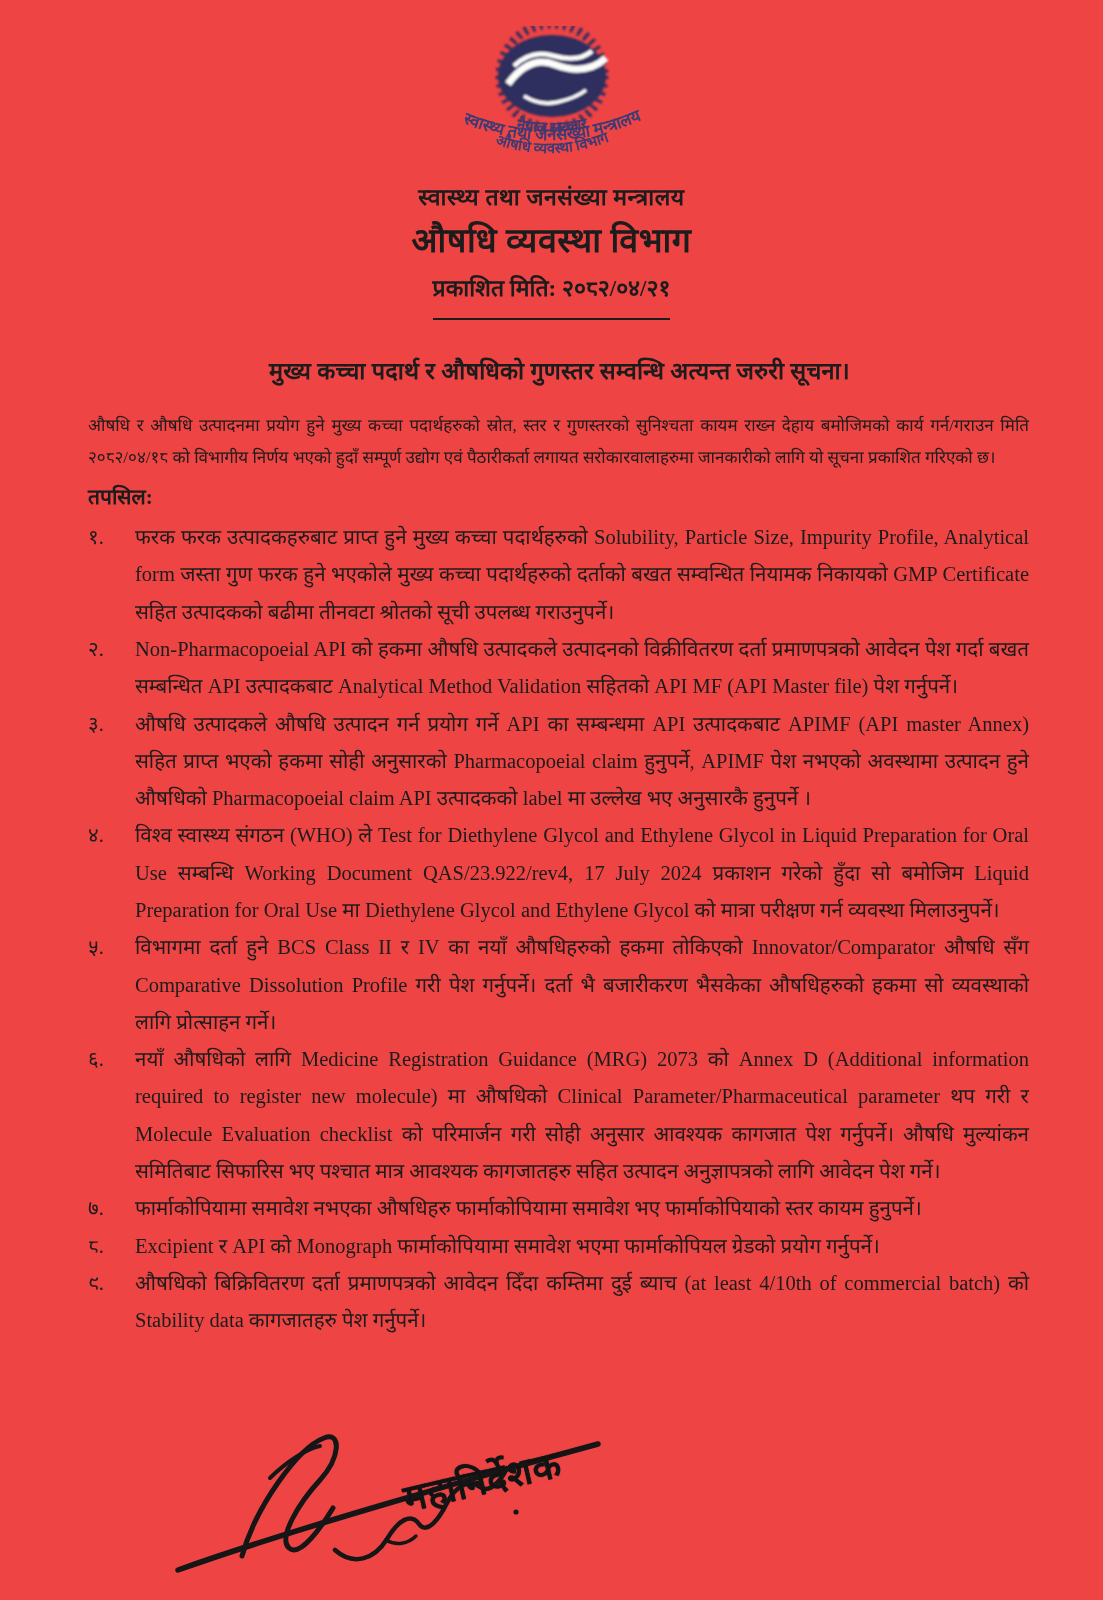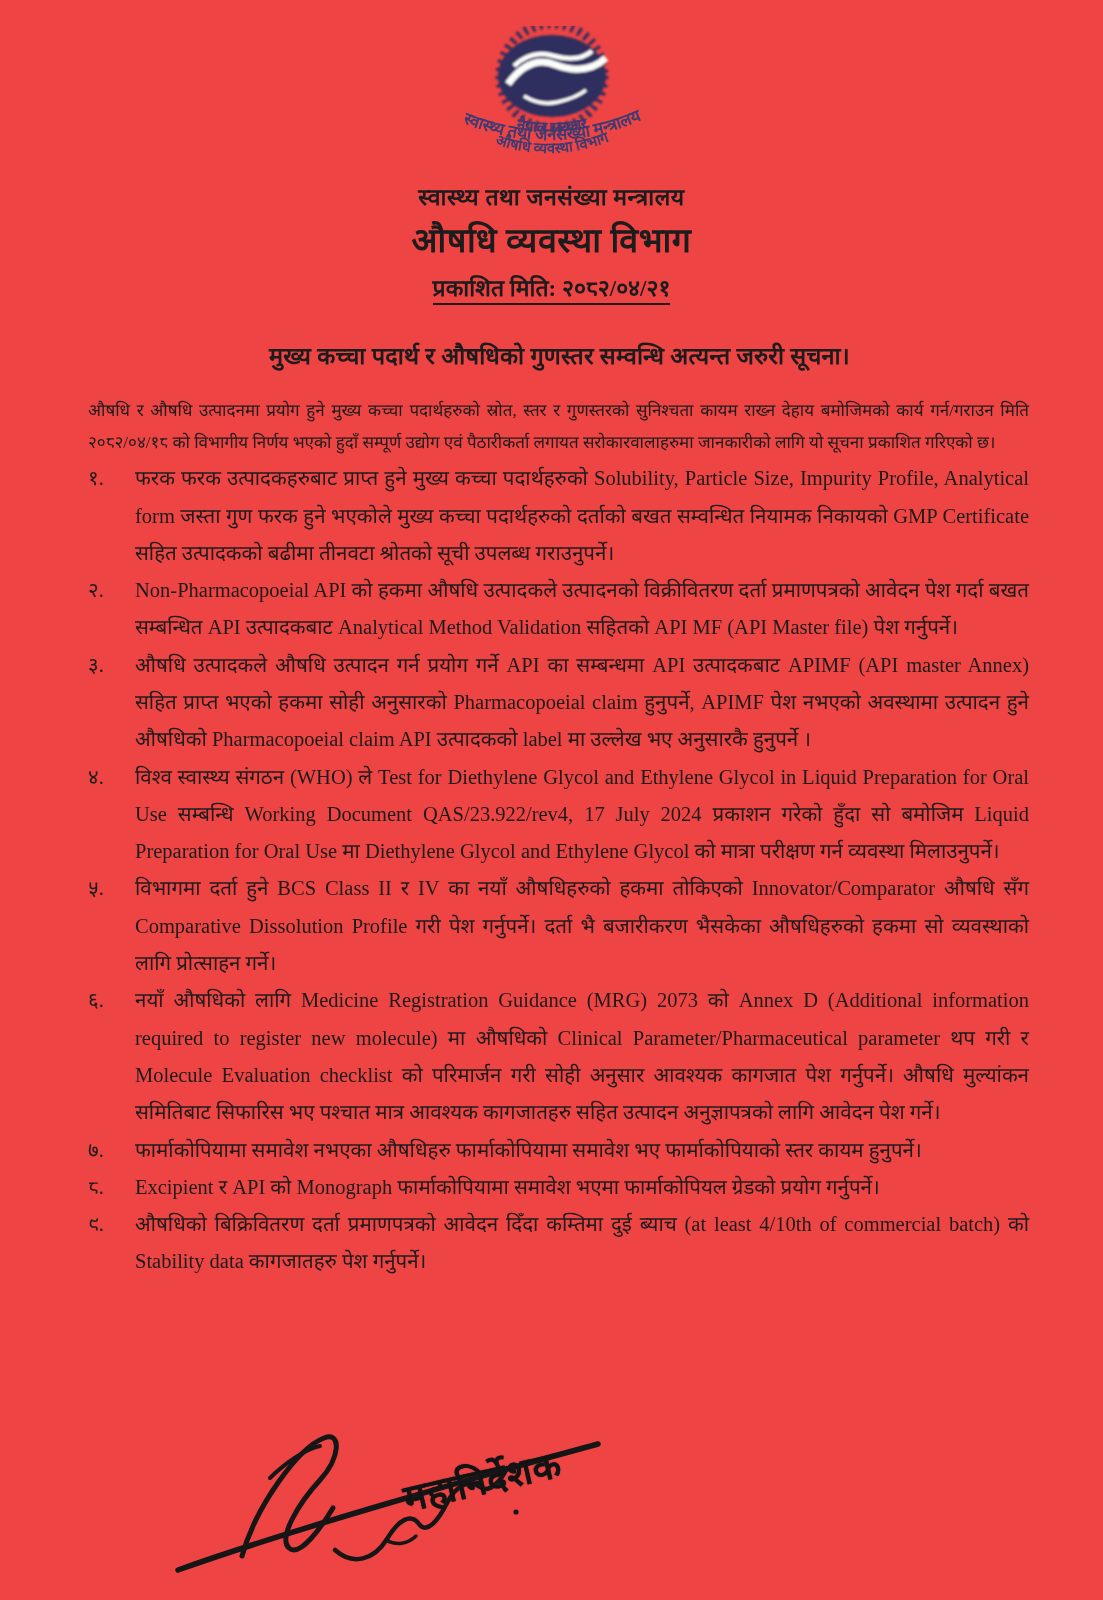--- a/index.html
+++ b/index.html
@@ -23,21 +23,21 @@
   }
   .department{
     font-size:34px; font-weight:bold; letter-spacing:.5px;
     margin-top:4px;
   }
   .pubdate{
     display:inline-block;
     font-size:23px; font-weight:bold;
     margin-top:9px;
     border-bottom:2.5px solid #1c1c1c;
-    padding-bottom:0;
+    padding-bottom:15px;
   }
   .notice-title{
     text-align:center;
     font-size:23.5px; font-weight:bold;
     margin-top:34px;
     letter-spacing:.2px;
     padding-left:16px;
   }
   .content{ padding:0 74px 0 88px; }
   .intro{
@@ -124,20 +124,21 @@
     <div class="department">औषधि व्यवस्था विभाग</div>
     <div>
       <span class="pubdate">प्रकाशित मिति: २०८२/०४/२१</span>
     </div>
   </div>
 
   <div class="notice-title">मुख्य कच्चा पदार्थ र औषधिको गुणस्तर सम्वन्धि अत्यन्त जरुरी सूचना।</div>
 
   <div class="content">
     <div class="intro">औषधि र औषधि उत्पादनमा प्रयोग हुने मुख्य कच्चा पदार्थहरुको स्रोत, स्तर र गुणस्तरको सुनिश्चता  कायम राख्न देहाय बमोजिमको कार्य गर्न/गराउन मिति २०८२/०४/१८ को विभागीय निर्णय भएको हुदाँ सम्पूर्ण उद्योग एवं पैठारीकर्ता लगायत सरोकारवालाहरुमा जानकारीको लागि यो सूचना प्रकाशित गरिएको छ।</div>
+    <div class="details-label">तपसिल:</div>
 
     <div class="items">
       <div class="item">
         <span class="num">१.</span>
         <span class="txt">फरक फरक उत्पादकहरुबाट प्राप्त हुने मुख्य कच्चा पदार्थहरुको Solubility, Particle Size, Impurity Profile, Analytical form जस्ता गुण फरक हुने भएकोले मुख्य कच्चा पदार्थहरुको दर्ताको बखत सम्वन्धित नियामक निकायको GMP Certificate सहित उत्पादकको बढीमा तीनवटा श्रोतको सूची उपलब्ध गराउनुपर्ने।</span>
       </div>
       <div class="item">
         <span class="num">२.</span>
         <span class="txt">Non-Pharmacopoeial API को हकमा औषधि उत्पादकले उत्पादनको विक्रीवितरण दर्ता प्रमाणपत्रको आवेदन पेश गर्दा बखत सम्बन्धित API उत्पादकबाट Analytical Method Validation सहितको API MF (API Master file) पेश गर्नुपर्ने।</span>
       </div>

